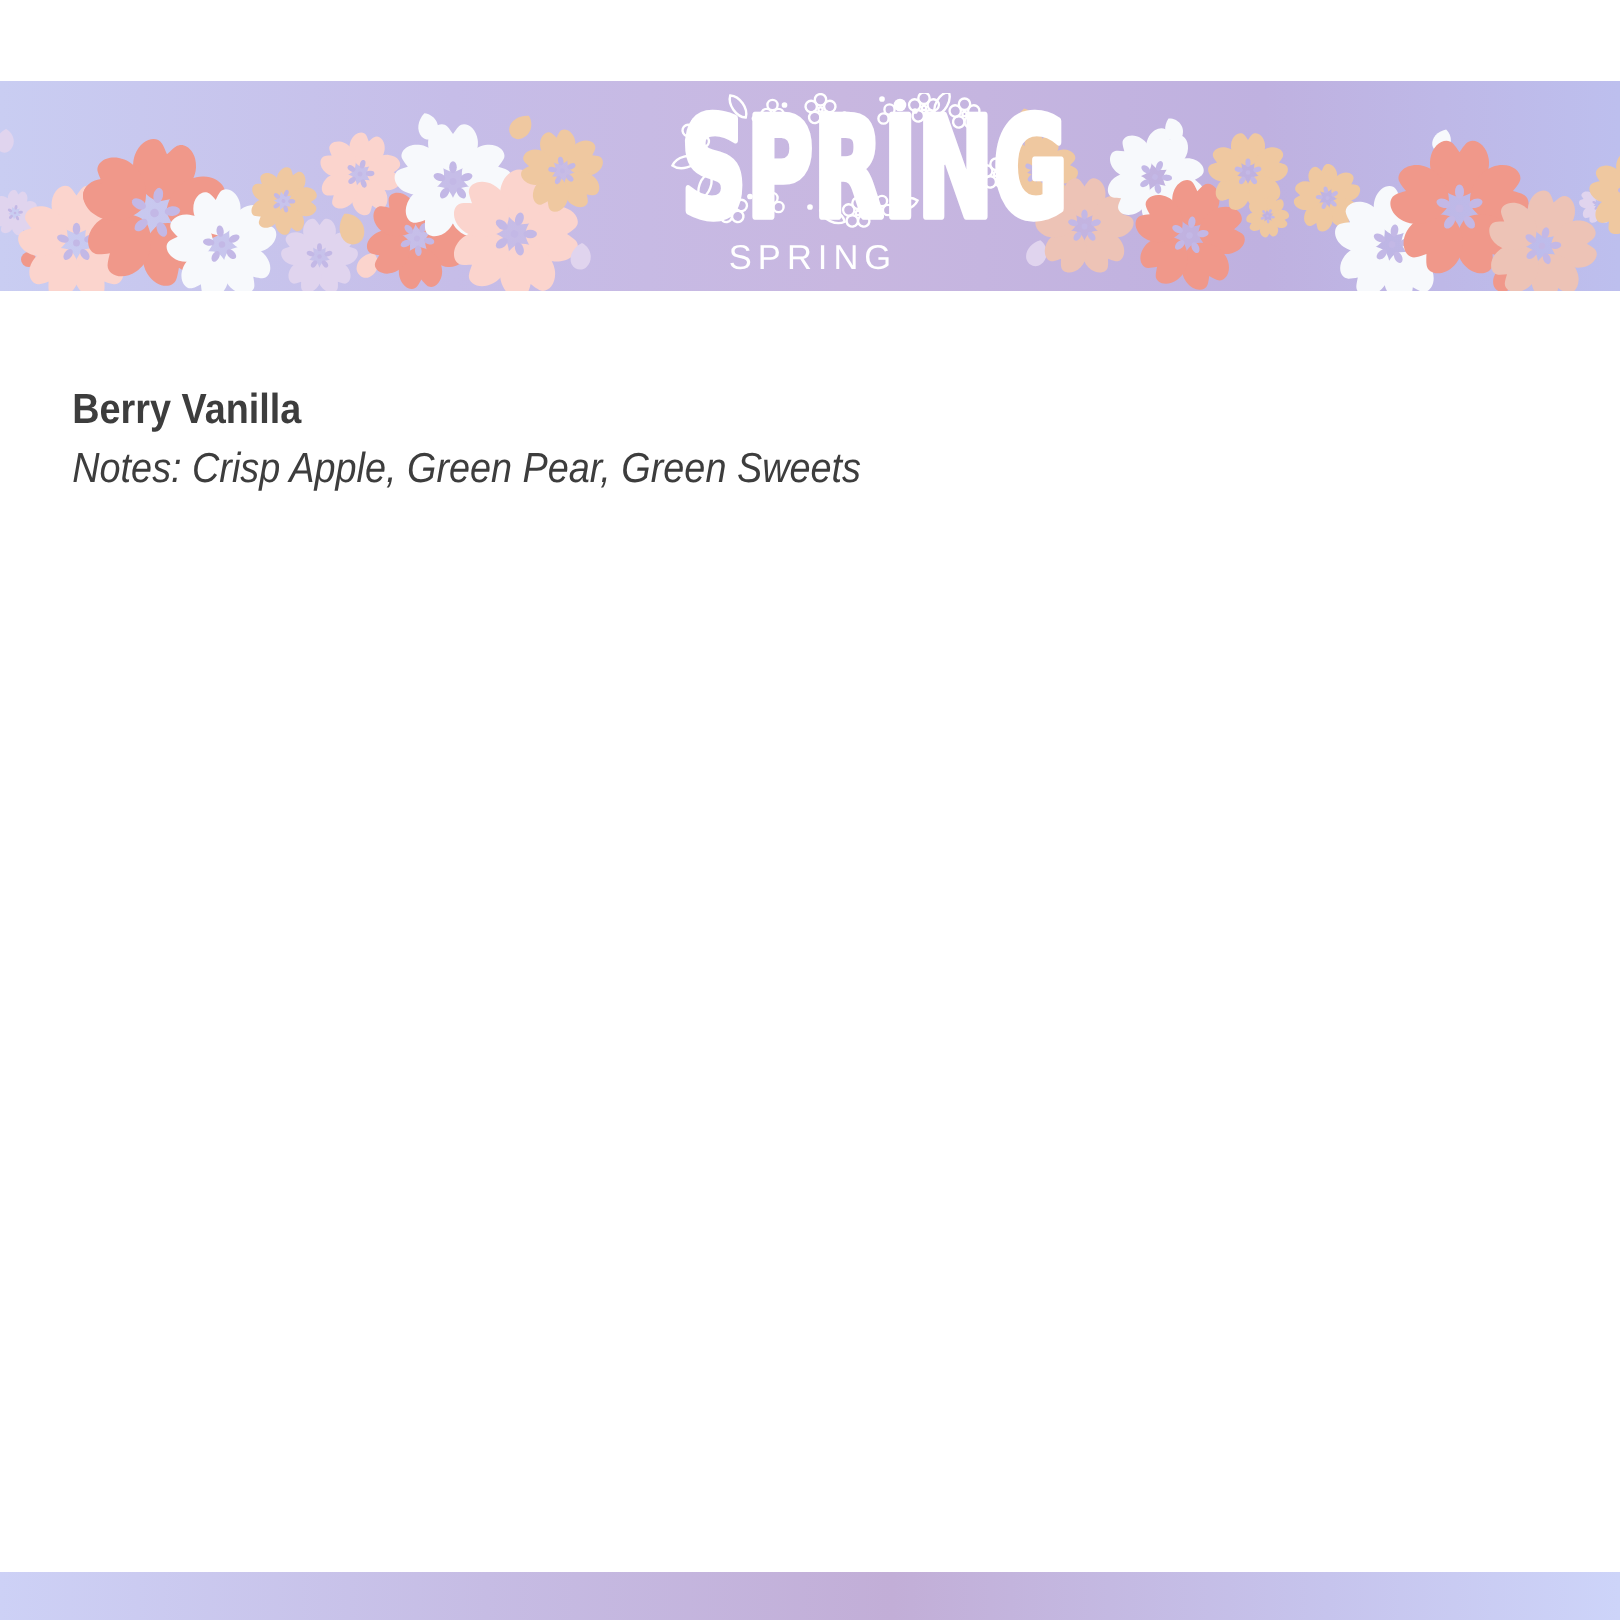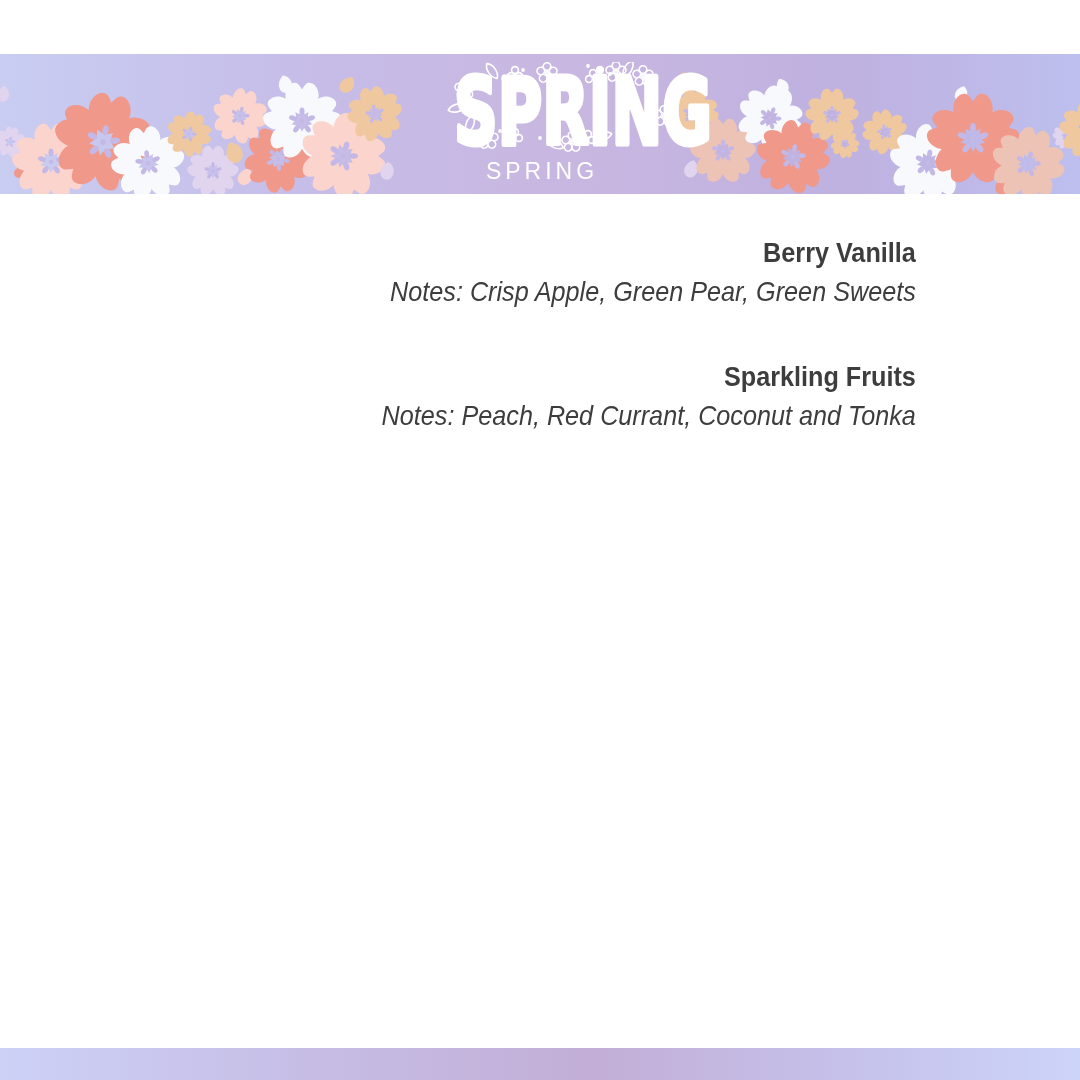--- a/index.html
+++ b/index.html
@@ -20,21 +20,21 @@
   }
   .subtitle{
     position:absolute;left:0;right:0;top:104px;text-align:center;
     color:#ffffff;font-size:23px;letter-spacing:4px;padding-left:4px;
     font-family:"Liberation Sans",sans-serif;font-weight:normal;
   }
   #doodle-layer{stroke:#ffffff;stroke-width:1.6;}
   
   .scent-list{
     position:absolute;left:0;top:178px;width:964px;
-    padding-top:41px;text-align:right;color:#3d3d3d;
+    padding-top:61px;text-align:left;color:#3d3d3d;
   }
   .scent{margin:0 0 46px 0;}
   .scent-name{
     margin:0;font-size:28px;font-weight:bold;line-height:36px;
     transform:scaleX(.9);transform-origin:50% 50%;
   }
   .scent-notes{
     margin:0;font-size:28px;font-style:italic;line-height:42px;
     transform:scaleX(.9);transform-origin:50% 50%;
   }
@@ -260,22 +260,18 @@
 
   <main class="scent-list" id="scentList" style="color: rgb(61, 61, 61);">
   <section class="scent">
     <h2 class="scent-name">Berry Vanilla</h2>
     <p class="scent-notes">Notes: Crisp Apple, Green Pear, Green Sweets</p>
   </section>
 
 
 
 
-  <section class="scent">
-    <h2 class="scent-name">Sparkling Fruits</h2>
-    <p class="scent-notes">Notes: Peach, Red Currant, Coconut and Tonka</p>
-  </section>
 
 </main>
 
   <div class="footer-band" id="footerBand" style="background: linear-gradient(90deg, rgb(205, 209, 246) 0%, rgb(198, 188, 228) 30%, rgb(194, 174, 215) 55%, rgb(198, 196, 237) 82%, rgb(205, 212, 249) 100%);"></div>
 
 </div>
 
 </body></html>

